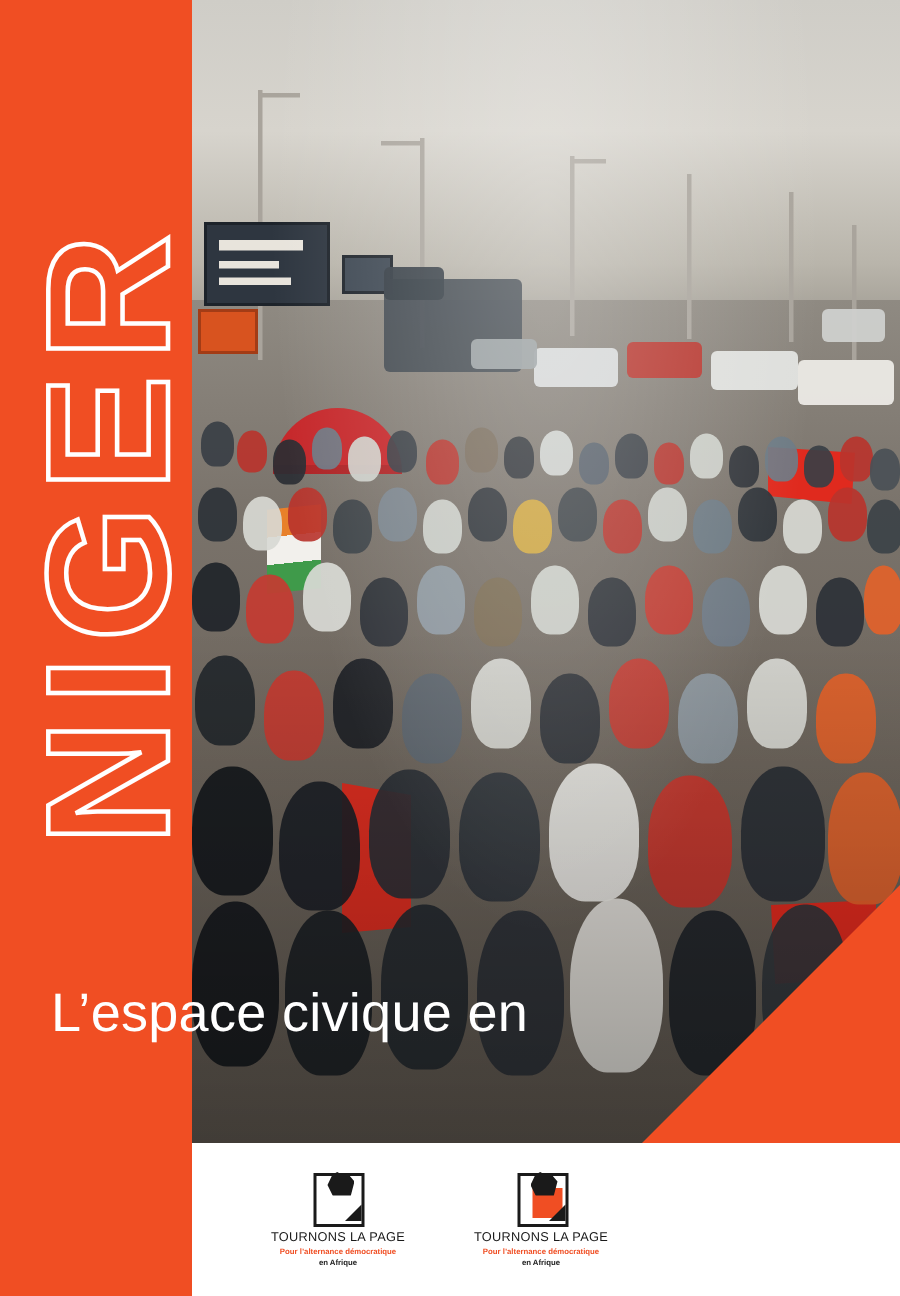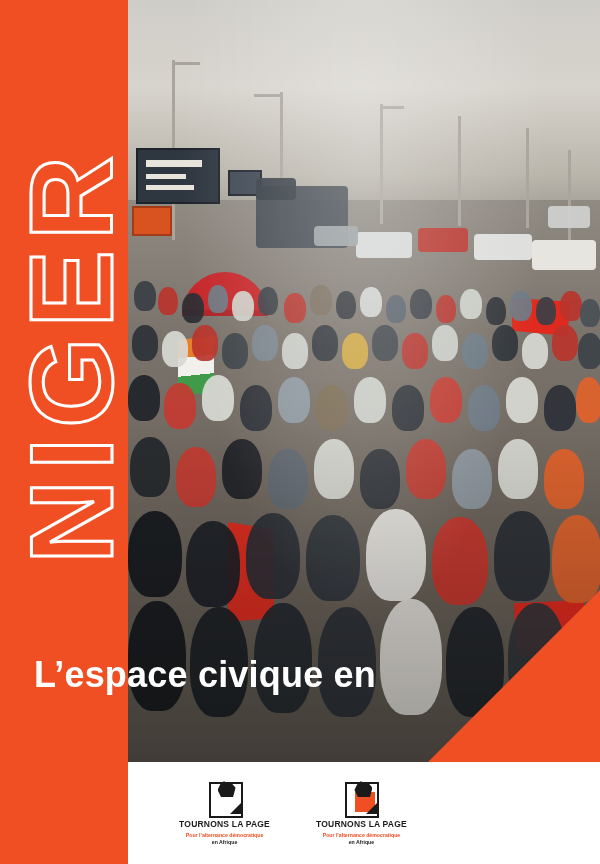--- a/index.html
+++ b/index.html
@@ -163,21 +163,21 @@
 
   
   .subtitle {
     position: absolute;
     left: 34px;
     top: 652px;
     width: 420px;
     z-index: 5;
     color: #ffffff;
     font-size: 36px;
-    font-weight: 700;
+    font-weight: 400;
     line-height: 1.28;
     letter-spacing: 0.2px;
   }
 
   
   .footer {
     position: absolute;
     left: 128px;
     top: 762px;
     width: 472px;
@@ -229,21 +229,21 @@
   }
   .logo-mark .corner-fold {
     position: absolute;
     right: 4px; bottom: 2px;
     width: 0; height: 0;
     border-left: 11px solid transparent;
     border-bottom: 11px solid #1a1a1a;
   }
   .logo-text-main {
     font-size: 8.5px;
-    font-weight: 700;
+    font-weight: 400;
     color: #1a1a1a;
     letter-spacing: 0.2px;
     text-align: right;
     white-space: nowrap;
   }
   .logo-text-sub {
     font-size: 5.2px;
     font-weight: 700;
     color: #f04e23;
     text-align: center;

